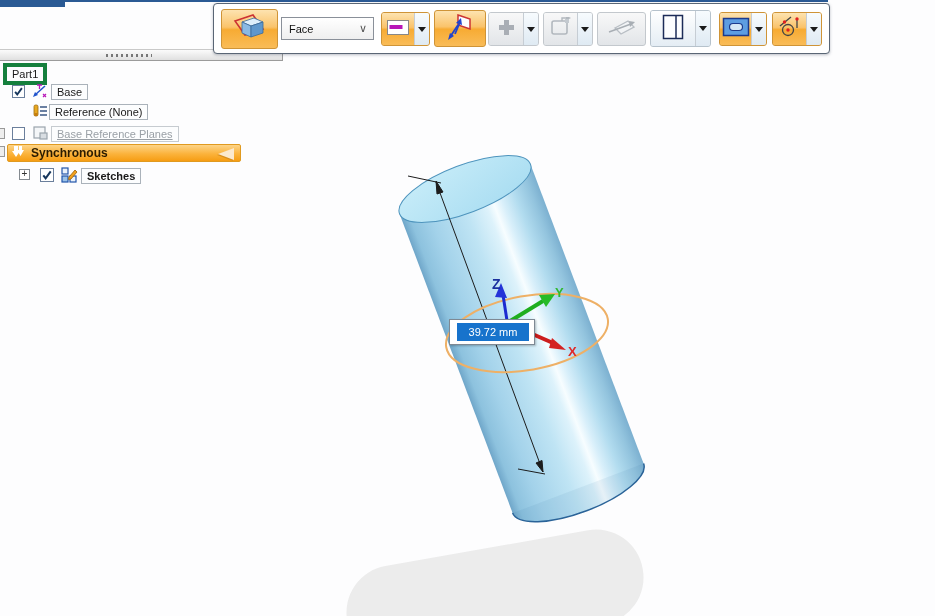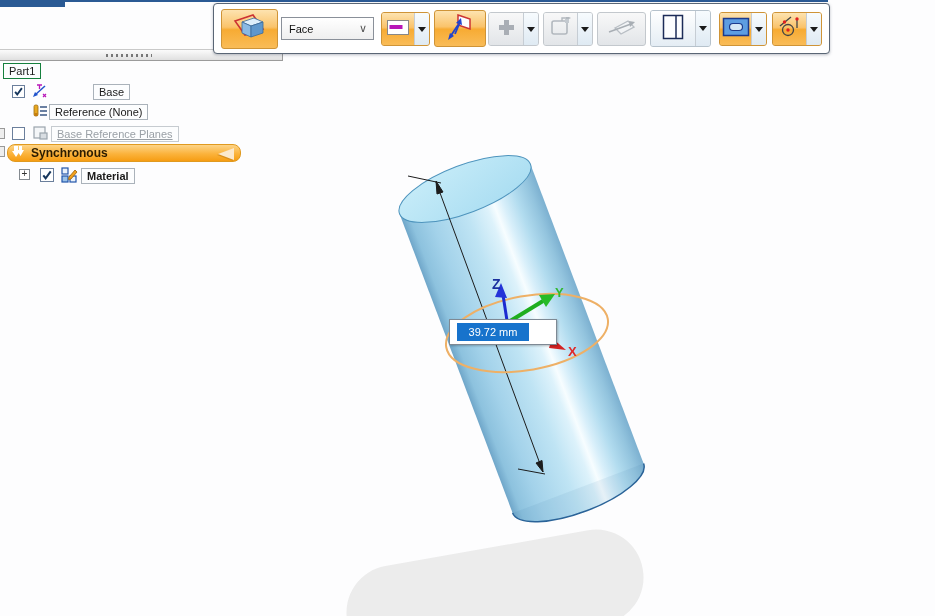--- a/index.html
+++ b/index.html
@@ -37,39 +37,39 @@
   
   #splitter{left:0;top:49px;width:283px;height:12px;z-index:25;
     background:linear-gradient(180deg,#fbfbfb,#e0e0e0);
     border-top:1px solid #c9c9c9;border-bottom:1px solid #9b9b9b;border-right:1px solid #9b9b9b;box-sizing:border-box;}
   #splitter .grip{position:absolute;left:106px;top:4px;width:46px;height:3px;
     background:repeating-linear-gradient(90deg,#777 0 2px,transparent 2px 5px);}
 
   
   .tree-box{border:1px solid #aab2ba;background:#fcfdfe;font-size:11px;color:#1a1a1a;
     padding:1px 5px;display:inline-block;white-space:nowrap;}
-  #part1-tab{left:3px;top:63px;z-index:25;border:1px solid #15803d;}
+  #part1-tab{left:3px;top:63px;z-index:25;border:4px solid #15803d;}
   .chk{width:13px;height:13px;background:#fff;border:1px solid #6b7f9c;box-sizing:border-box;
     display:flex;align-items:center;justify-content:center;}
   .expander{width:11px;height:11px;background:#fff;border:1px solid #848a90;box-sizing:border-box;
     font-size:10px;line-height:8px;text-align:center;color:#333;}
   .muted{color:#9aa0a6;border-color:#c6cbd0;text-decoration:underline;}
   #sync-bar{left:7px;top:144px;width:234px;height:18px;z-index:25;
     background:linear-gradient(180deg,#fdd488 0%,#fbb33c 55%,#f69d13 100%);
-    border:1px solid #e09a20;border-radius:8px;display:flex;align-items:center;box-sizing:border-box;}
+    border:1px solid #e09a20;border-radius:2px;display:flex;align-items:center;box-sizing:border-box;}
   #sync-bar .lbl{font-size:12px;font-weight:bold;color:#2b1c00;margin-left:6px;}
   #sync-arrow{position:absolute;right:6px;top:3px;width:0;height:0;
     border-top:6px solid transparent;border-bottom:6px solid transparent;border-right:16px solid #fbe9cf;
     filter:drop-shadow(-1px 1px 0 #d98f1c);}
   .edge-frag{left:0;width:5px;height:11px;background:#eee;border:1px solid #999;border-left:none;box-sizing:border-box;z-index:25;}
   .bold{font-weight:bold;}
 
   
   #viewport-svg{left:0;top:0;z-index:1;}
-  #dim-box{left:449px;top:319px;width:108px;height:26px;background:#fff;border:1px solid #7e8994;
+  #dim-box{left:449px;top:319px;width:86px;height:26px;background:#fff;border:1px solid #7e8994;
     box-sizing:border-box;z-index:6;box-shadow:1px 1px 2px rgba(0,0,0,.25);}
   #dim-box .sel{position:absolute;left:7px;top:3px;width:72px;height:18px;background:#1773cc;
     color:#fff;font-size:11px;display:flex;align-items:center;justify-content:center;}
   .row{z-index:25;}
 </style>
 </head>
 <body>
 
 <svg id="viewport-svg" class="abs" width="935" height="616" viewBox="0 0 935 616">
   <defs>
@@ -275,21 +275,21 @@
   </svg>
 </div>
 <span class="abs row" style="left:32px;top:83px;">
   <svg width="16" height="16" viewBox="0 0 16 16">
     <line x1="13" y1="3" x2="3" y2="12" stroke="#2255cc" stroke-width="1.5"></line>
     <polygon points="1,14 6,12 3,9" fill="#2255cc"></polygon>
     <path d="M5 2 h5 M7.5 2 v4" stroke="#b818b8" stroke-width="1.3" fill="none"></path>
     <path d="M11 11 l3 3 M14 11 l-3 3" stroke="#b818b8" stroke-width="1.2"></path>
   </svg>
 </span>
-<span class="abs tree-box row" style="left:51px;top:84px;margin-left:42px;">Base</span>
+<span class="abs tree-box row" style="left:51px;top:84px;">Base</span>
 
 <span class="abs row" style="left:33px;top:103px;">
   <svg width="15" height="16" viewBox="0 0 15 16">
     <rect x="1" y="2" width="4" height="11" rx="1.5" fill="#e8a820" stroke="#9a6a10" stroke-width="0.8"></rect>
     <rect x="1.5" y="10" width="3" height="3" fill="#c47d10"></rect>
     <line x1="7" y1="4" x2="14" y2="4" stroke="#2a4a7a" stroke-width="1.4"></line>
     <line x1="7" y1="8" x2="14" y2="8" stroke="#2a4a7a" stroke-width="1.4"></line>
     <line x1="7" y1="12" x2="14" y2="12" stroke="#2a4a7a" stroke-width="1.4"></line>
   </svg>
 </span>
@@ -324,13 +324,13 @@
   </svg>
 </div>
 <span class="abs row" style="left:61px;top:167px;">
   <svg width="17" height="17" viewBox="0 0 17 17">
     <rect x="1" y="1" width="6" height="6" fill="#eaf2fb" stroke="#2255aa" stroke-width="1.2"></rect>
     <rect x="1" y="9" width="6" height="6" fill="#9cc2e8" stroke="#2255aa" stroke-width="1.2"></rect>
     <rect x="9" y="9" width="6" height="6" fill="#eaf2fb" stroke="#2255aa" stroke-width="1.2"></rect>
     <polygon points="8,10 14,3 16,5 10,12 7.5,12.5" fill="#f3a11c" stroke="#9a6208" stroke-width="0.8"></polygon>
   </svg>
 </span>
-<span class="abs tree-box bold row" style="left:81px;top:168px;">Material</span>
+<span class="abs tree-box bold row" style="left:81px;top:168px;">Sketches</span>
 
 </body></html>

